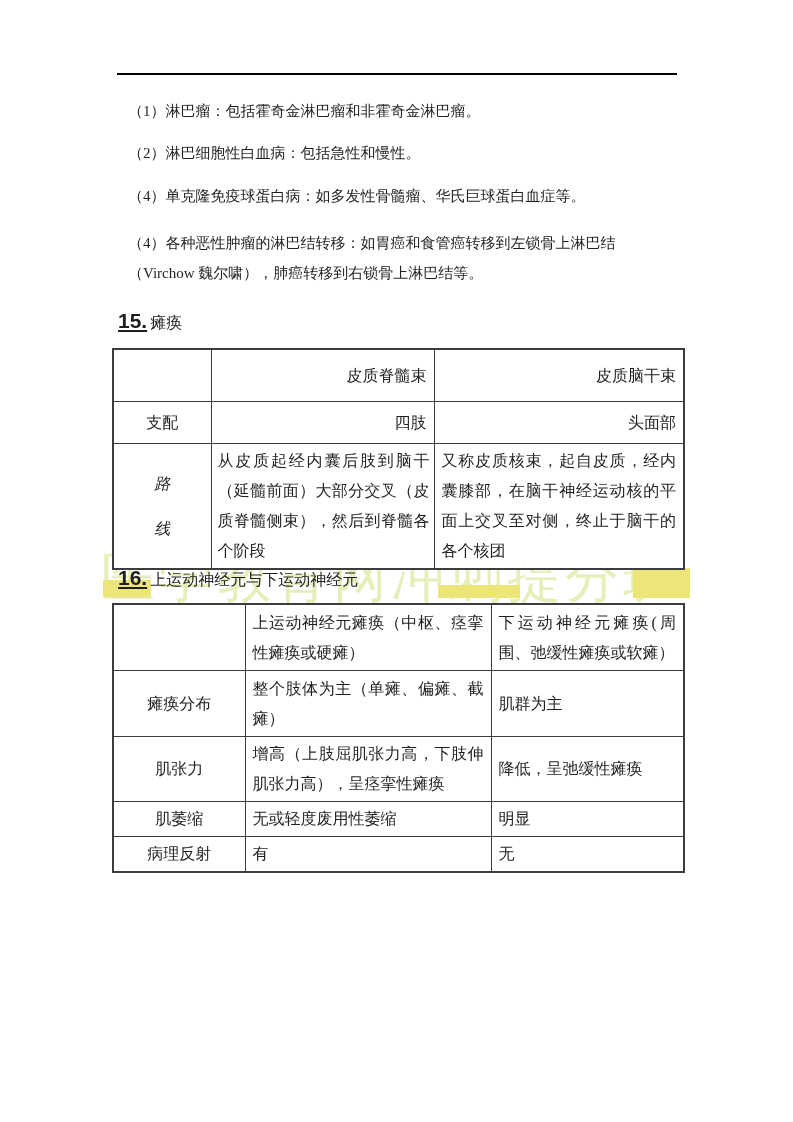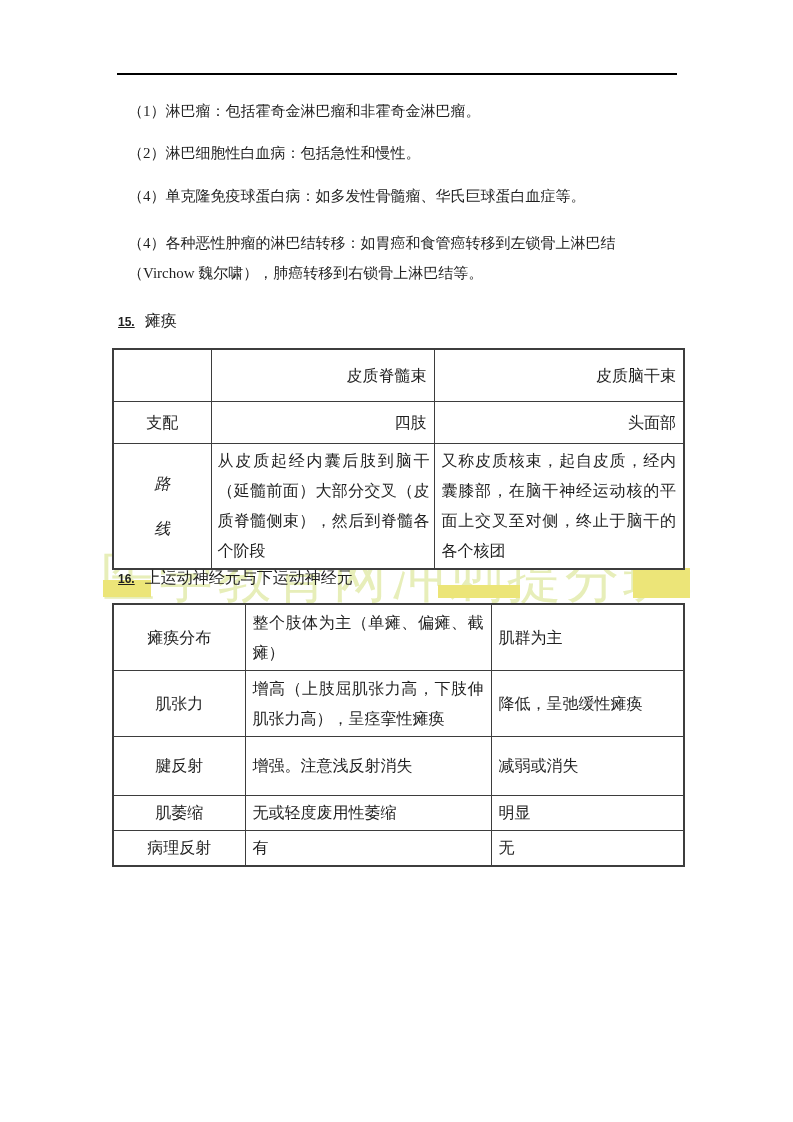--- a/index.html
+++ b/index.html
@@ -29,21 +29,21 @@
   .p1{top:96px;}
   .p2{top:138px;}
   .p3{top:181px;}
   .p4{top:228px;}
   
   .heading{left:118px;font-size:16px;line-height:30px;z-index:2;white-space:nowrap;}
   .h15{top:306px;}
   .h16{top:563px;}
   .sec-num{
     font-family:"Liberation Sans","DejaVu Sans",sans-serif;
-    font-weight:bold;font-size:12px;margin-right:10px;text-decoration:underline;
+    font-weight:bold;font-size:21px;margin-right:3px;text-decoration:underline;
   }
   
   table.doc{
     position:absolute;left:112px;border-collapse:collapse;background:#ffffff;
     table-layout:fixed;z-index:1;border:2px solid #3d3d3d;
   }
   table.doc td{
     border:1px solid #3d3d3d;font-size:16px;line-height:30px;
     vertical-align:middle;padding:2px 7px;overflow:hidden;
   }
@@ -123,34 +123,34 @@
   <span class="sec-num">16.</span><span>上运动神经元与下运动神经元</span>
 </div>
 
 <table class="doc t2">
   <colgroup>
       <col style="width:132px">
       <col style="width:246px">
       <col style="width:193px">
     </colgroup>
   <tbody>
+      <tr>
+    <td class="label-cell"></td>
+    <td class="just">上运动神经元瘫痪（中枢、痉挛性瘫痪或硬瘫）</td>
+    <td class="just">下运动神经元瘫痪(周围、弛缓性瘫痪或软瘫）</td>
+  </tr>
   <tr>
     <td class="label-cell">瘫痪分布</td>
     <td class="just">整个肢体为主（单瘫、偏瘫、截瘫）</td>
     <td>肌群为主</td>
   </tr>
   <tr>
     <td class="label-cell">肌张力</td>
     <td class="just">增高（上肢屈肌张力高，下肢伸肌张力高），呈痉挛性瘫痪</td>
     <td>降低，呈弛缓性瘫痪</td>
-  </tr>
-  <tr>
-    <td class="label-cell">腱反射</td>
-    <td>增强。注意浅反射消失</td>
-    <td>减弱或消失</td>
   </tr>
   <tr>
     <td class="label-cell">肌萎缩</td>
     <td>无或轻度废用性萎缩</td>
     <td>明显</td>
   </tr>
   <tr>
     <td class="label-cell">病理反射</td>
     <td>有</td>
     <td>无</td>

